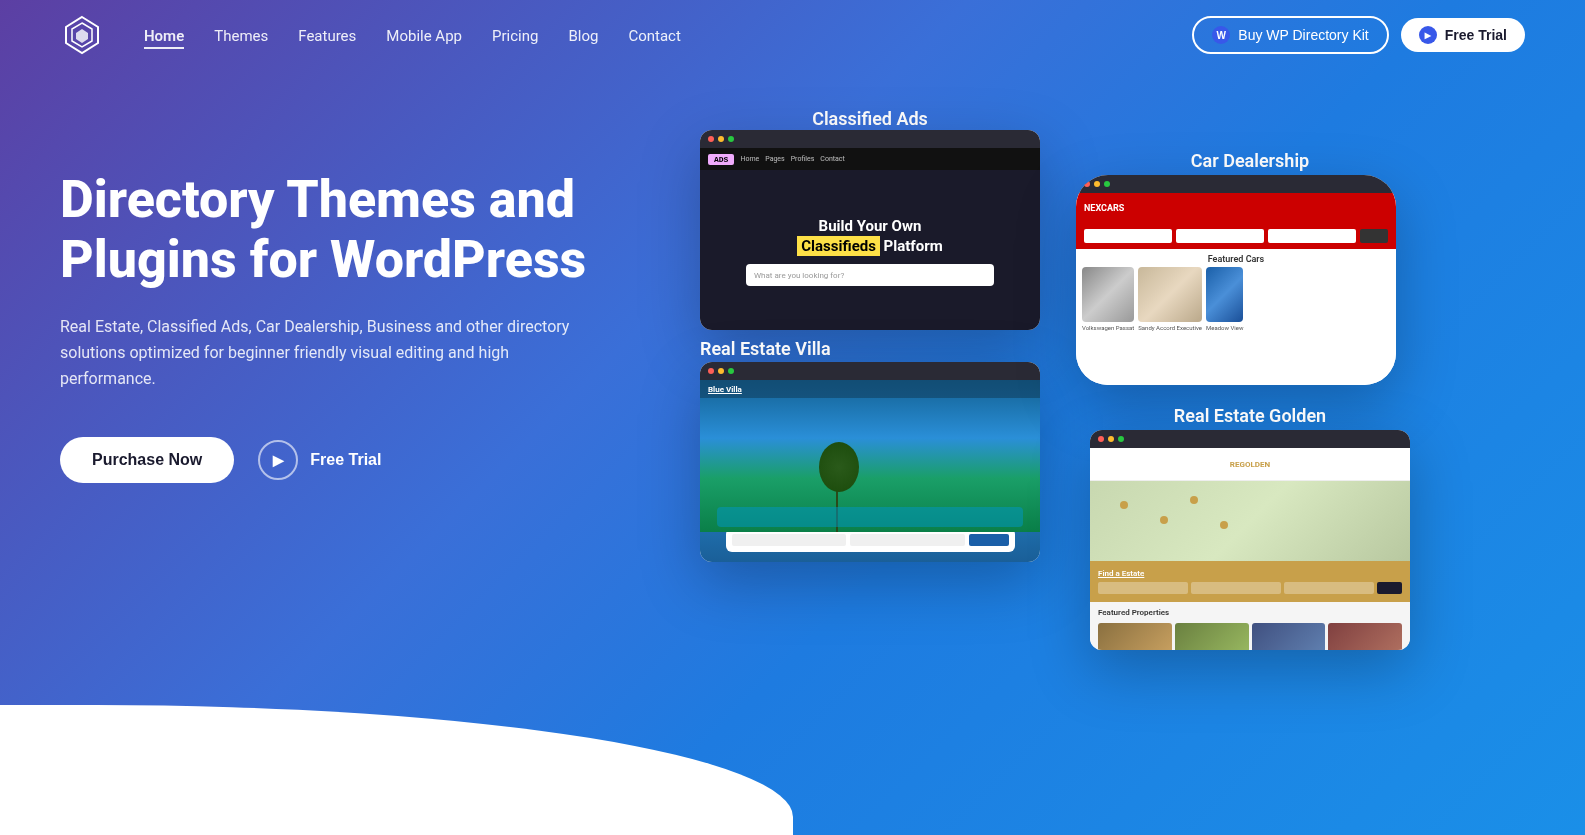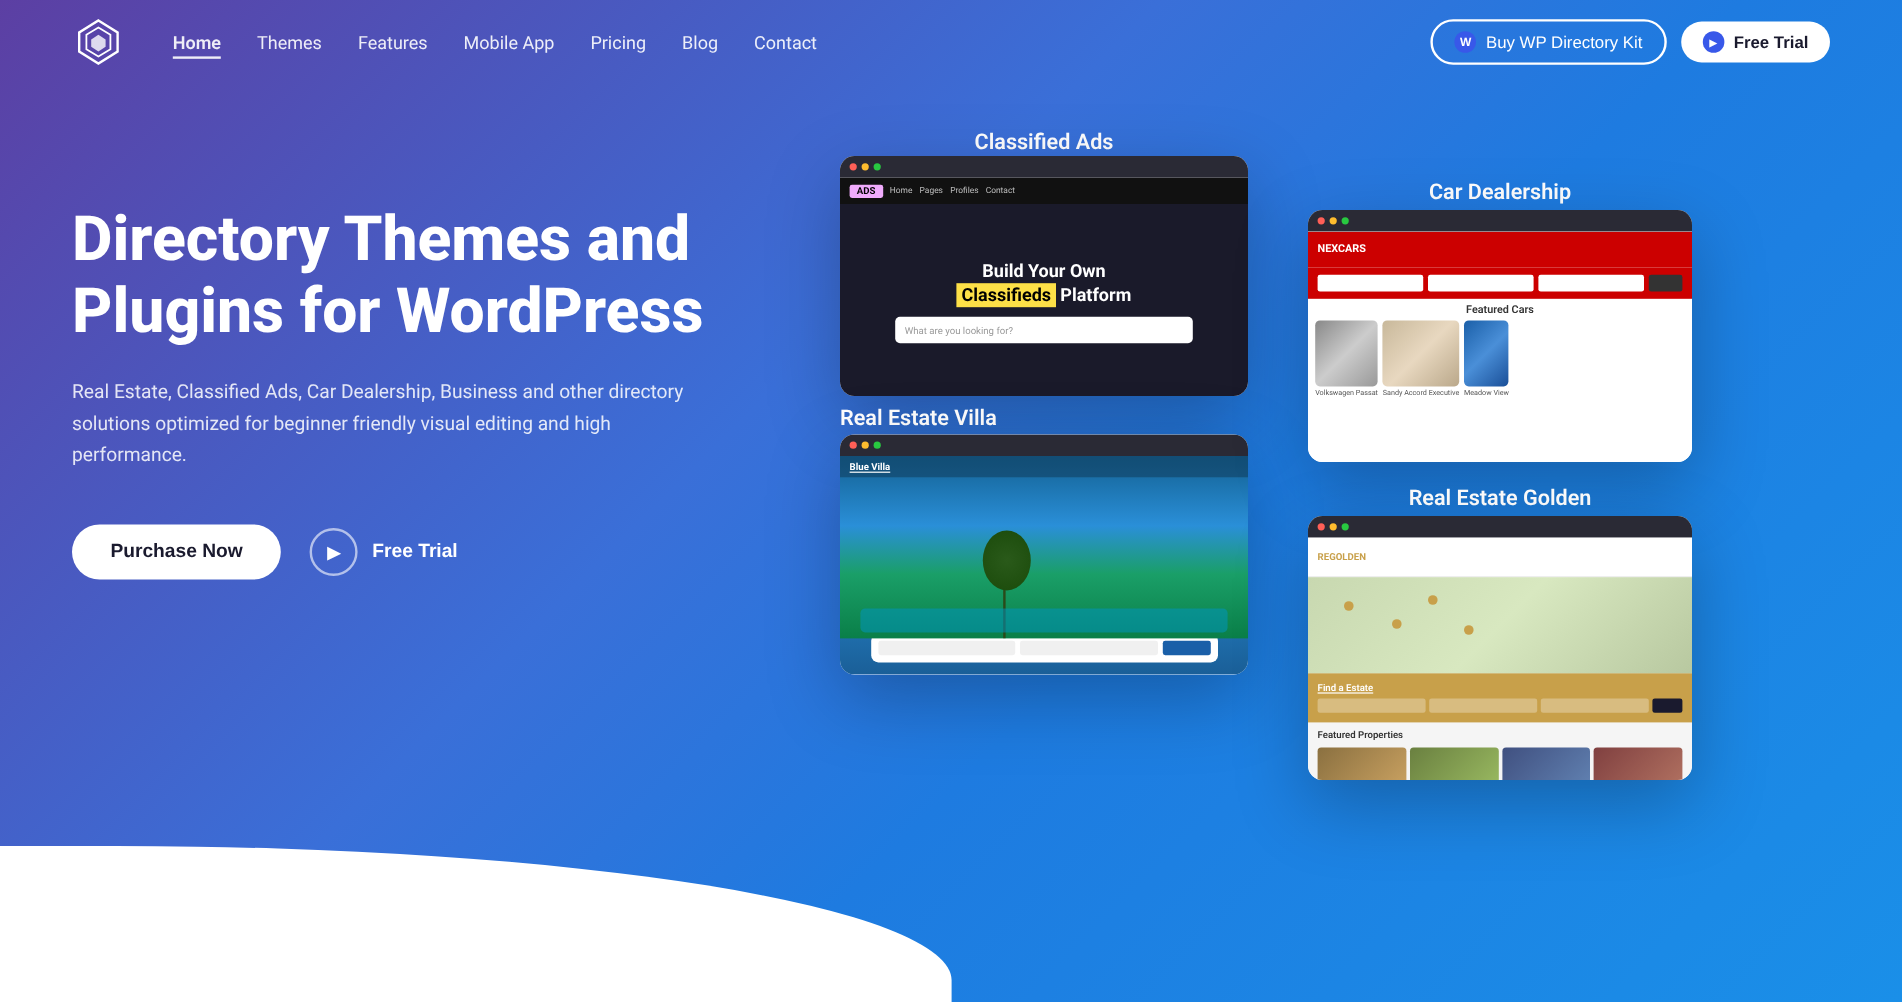--- a/index.html
+++ b/index.html
@@ -326,20 +326,21 @@
       gap: 6px;
     }
 
     .classified-logo {
       background: #f0abfc;
       padding: 1px 6px;
       font-size: 8px;
       font-weight: bold;
       color: #000;
       border-radius: 2px;
+      font-family: Liberation Mono, monospace;
     }
 
     .classified-nav-items {
       display: flex;
       gap: 6px;
     }
 
     .classified-nav-item {
       font-size: 7px;
       color: rgba(255,255,255,0.7);
@@ -523,20 +524,21 @@
       overflow: hidden;
     }
 
     .golden-nav {
       background: #fff;
       height: 17px;
       border-bottom: 1px solid #eee;
       display: flex;
       align-items: center;
       padding: 16px 8px;
+      justify-content: center;
     }
 
     .golden-logo {
       font-size: 8px;
       font-weight: bold;
       color: #c8a04a;
     }
 
     .golden-map-area {
       height: 80px;
@@ -737,21 +739,21 @@
                 <div class="villa-date-input"></div>
                 <div class="villa-date-input"></div>
                 <div class="villa-btn"></div>
               </div>
             </div>
           </div>
         </div>
       </div>
 
       <span class="theme-label" style="position:absolute;top:40px;left:450px;width:320px;text-align:center;">Car Dealership</span>
-      <div class="theme-card card-car" style="top:65px;left:450px;">
+      <div class="theme-card card-car" style="top:65px;left:436px;border-radius:32px;">
         <div class="mock-browser">
           <div class="mock-browser-bar">
             <div class="mock-dot" style="background:#ff5f57;"></div>
             <div class="mock-dot" style="background:#febc2e;"></div>
             <div class="mock-dot" style="background:#28c840;"></div>
           </div>
           <div class="mock-content">
             <div class="car-bg">
               <div class="car-nav">
                 <span class="car-logo-text">NEXCARS</span>

